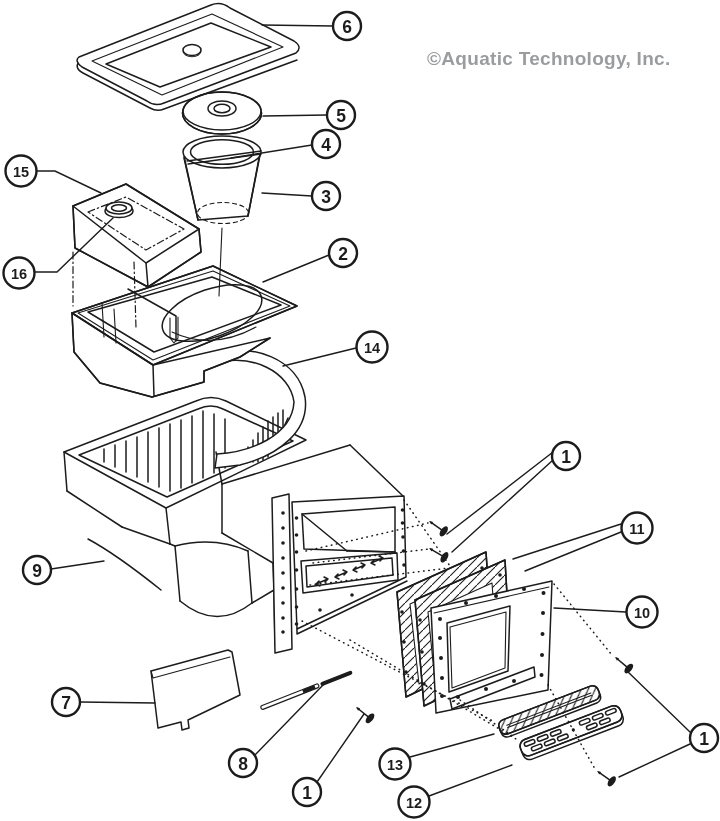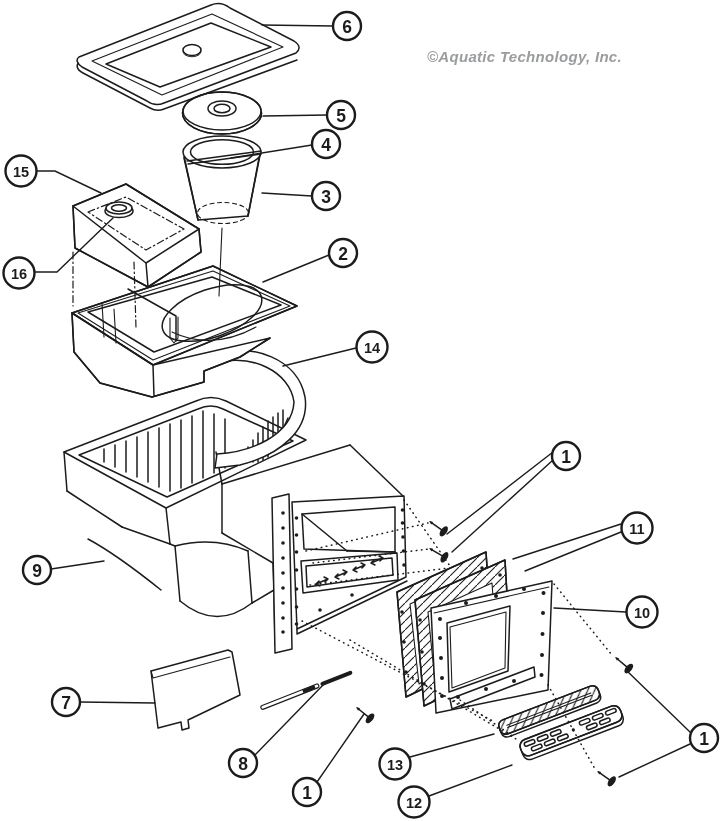--- a/index.html
+++ b/index.html
@@ -16,21 +16,21 @@
   .art .thin{stroke-width:1.1;}
   .art .dash{stroke-dasharray:4 3.5;}
   .art .dashdot{stroke-dasharray:7 3 1.5 3;stroke-width:1.2;}
   .art .dots{stroke-dasharray:0.6 4.6;stroke-width:1.8;}
   .leader{fill:none;stroke:#1c1c1c;stroke-width:1.4;stroke-linecap:round;}
   .bubble{fill:#ffffff;stroke:#1c1c1c;stroke-width:2.4;}
   .num{font-family:"Liberation Sans",sans-serif;font-weight:700;font-size:17.5px;
        text-anchor:middle;dominant-baseline:central;fill:#1c1c1c;}
   .num.small{font-size:14.5px;}
   .copyright{position:absolute;left:427px;top:48px;width:290px;
-       font-size:15px;font-weight:700;letter-spacing:0.3px;color:#9a9c9e;font-style:italic;}
+       font-size:19px;font-weight:700;letter-spacing:0.3px;color:#9a9c9e;}
 </style>
 </head>
 <body>
 
 <div class="stage">
 <svg viewBox="0 0 720 821" width="720" height="821">
   <defs>
     <pattern id="hatch" patternUnits="userSpaceOnUse" width="9" height="9">
       <path d="M-1,10 L10,-1" stroke="#1c1c1c" stroke-width="1.1" fill="none"></path>
     </pattern>

